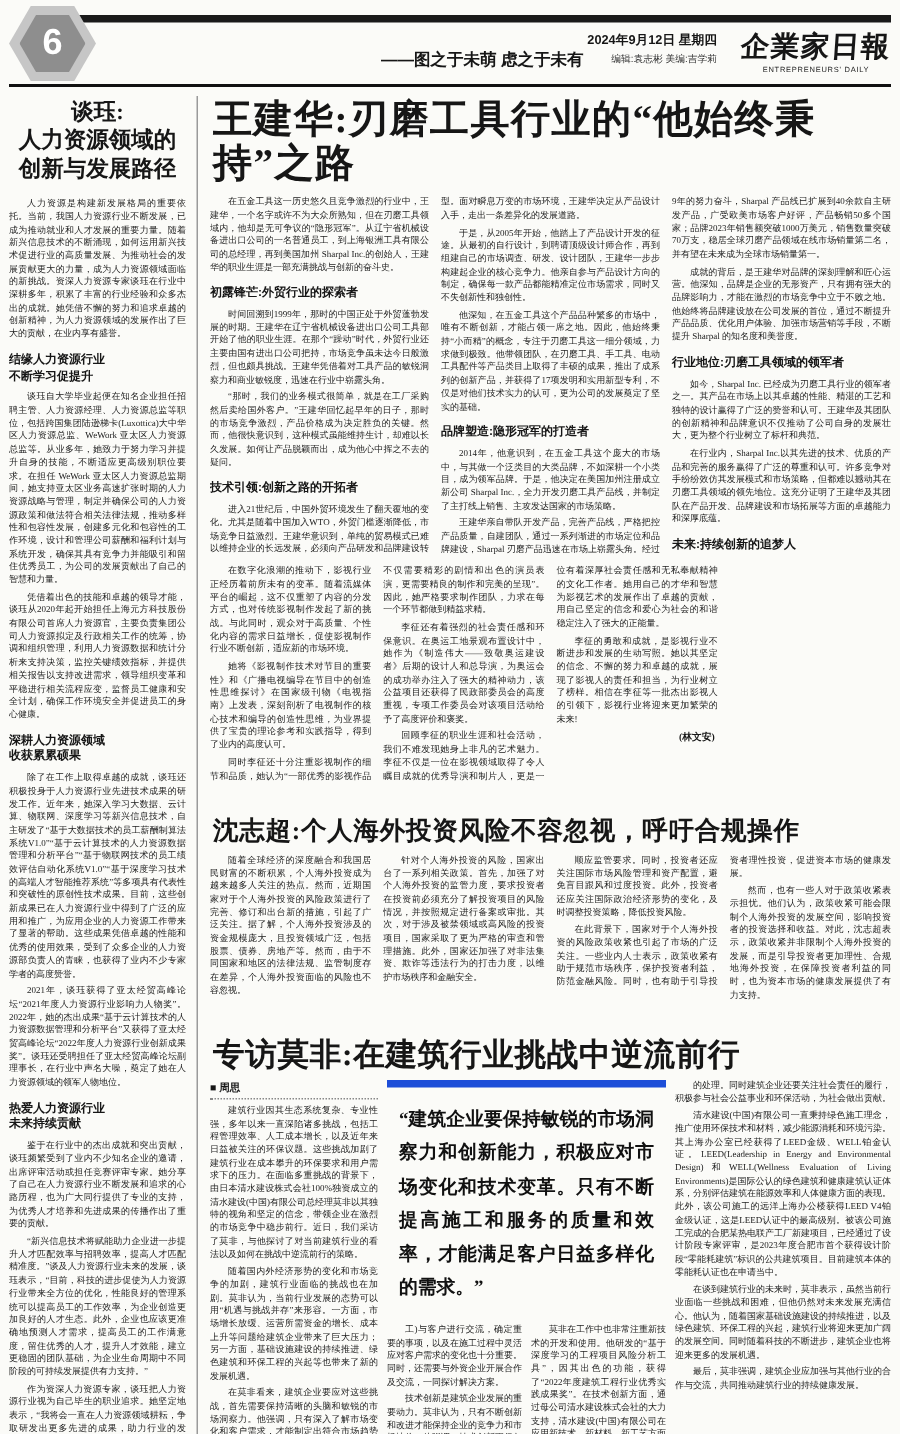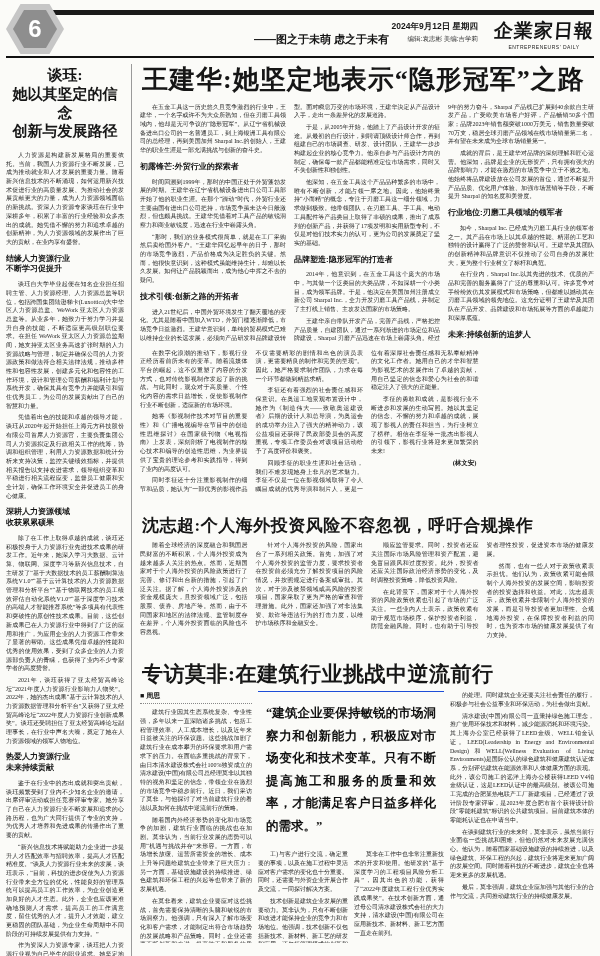--- a/index.html
+++ b/index.html
@@ -61,21 +61,21 @@
   .mcols{column-fill:auto;overflow:hidden;}
   .a1-body{columns:3;column-gap:8px;height:246px;}
   .a2-body{columns:4;column-gap:8px;height:148px;}
   .a3-body{columns:4;column-gap:8px;height:106px;}
 
   
   .a4-grid{display:grid;grid-template-columns:112px 1fr 144px;gap:6px;height:252px;overflow:hidden;}
   .reporter{font-size:7px;font-weight:bold;font-family:"Liberation Sans",sans-serif;
     border-bottom:1px dotted #888;padding-bottom:2px;margin-bottom:4px;}
   .a4-col{overflow:hidden;}
-  .pullquote{border-top:1px solid #1d4ed8;padding:10px 8px 8px 8px;margin-bottom:5px;
+  .pullquote{border-top:5px solid #1d4ed8;padding:10px 8px 8px 8px;margin-bottom:5px;
     font-size:12.5px;font-weight:bold;line-height:1.8;text-align:justify;color:#111;}
   .a4-mid-cols{columns:2;column-gap:6px;column-fill:auto;height:118px;overflow:hidden;}
 </style>
 </head>
 <body>
 
 <div class="sheet">
 
   <header class="hdr">
     <div class="topbar"></div>
@@ -95,21 +95,21 @@
         <div class="masthead-en">ENTREPRENEURS' DAILY</div>
       </div>
     </div>
   </header>
 
   <div class="cols">
 
     <aside class="rail">
       <div class="rail-title">
         <div class="t1">谈珏:</div>
-        <div class="t2">她以其坚定的信念</div>
+        <div class="t2">人力资源领域的</div>
         <div class="t2">创新与发展路径</div>
       </div>
       <div class="rail-body">
           <p class="flow-p">人力资源是构建新发展格局的重要依托。当前，我国人力资源行业不断发展，已成为推动就业和人才发展的重要力量。随着新兴信息技术的不断涌现，如何运用新兴技术促进行业的高质量发展、为推动社会的发展贡献更大的力量，成为人力资源领域面临的新挑战。资深人力资源专家谈珏在行业中深耕多年，积累了丰富的行业经验和众多杰出的成就。她凭借不懈的努力和追求卓越的创新精神，为人力资源领域的发展作出了巨大的贡献，在业内享有盛誉。</p>
           <div class="flow-h">结缘人力资源行业
 不断学习促提升</div>
           <p class="flow-p">谈珏自大学毕业起便在知名企业担任招聘主管、人力资源经理、人力资源总监等职位，包括跨国集团陆逊梯卡(Luxottica)大中华区人力资源总监、WeWork 亚太区人力资源总监等。从业多年，她致力于努力学习并提升自身的技能，不断适应更高级别职位要求。在担任 WeWork 亚太区人力资源总监期间，她支持亚太区业务高速扩张时期的人力资源战略与管理，制定并确保公司的人力资源政策和做法符合相关法律法规，推动多样性和包容性发展，创建多元化和包容性的工作环境，设计和管理公司薪酬和福利计划与系统开发，确保其具有竞争力并能吸引和留住优秀员工，为公司的发展贡献出了自己的智慧和力量。</p>
           <p class="flow-p">凭借着出色的技能和卓越的领导才能，谈珏从2020年起开始担任上海元方科技股份有限公司首席人力资源官，主要负责集团公司人力资源拟定及行政相关工作的统筹，协调和组织管理，利用人力资源数据和统计分析来支持决策，监控关键绩效指标，并提供相关报告以支持改进需求，领导组织变革和平稳进行相关流程应变，监督员工健康和安全计划，确保工作环境安全并促进员工的身心健康。</p>
           <div class="flow-h">深耕人力资源领域
 收获累累硕果</div>
@@ -119,21 +119,21 @@
 未来持续贡献</div>
           <p class="flow-p">鉴于在行业中的杰出成就和突出贡献，谈珏频繁受到了业内不少知名企业的邀请，出席评审活动或担任竞赛评审专家。她分享了自己在人力资源行业不断发展和追求的心路历程，也为广大同行提供了专业的支持，为优秀人才培养和先进成果的传播作出了重要的贡献。</p>
           <p class="flow-p">“新兴信息技术将赋能助力企业进一步提升人才匹配效率与招聘效率，提高人才匹配精准度。”谈及人力资源行业未来的发展，谈珏表示，“目前，科技的进步促使为人力资源行业带来全方位的优化，性能良好的管理系统可以提高员工的工作效率，为企业创造更加良好的人才生态。此外，企业也应该更准确地预测人才需求，提高员工的工作满意度，留住优秀的人才，提升人才效能，建立更稳固的团队基础，为企业生命周期中不同阶段的可持续发展提供有力支持。”</p>
           <p class="flow-p">作为资深人力资源专家，谈珏把人力资源行业视为自己毕生的职业追求。她坚定地表示，“我将会一直在人力资源领域耕耘，争取研发出更多先进的成果，助力行业的发展。”未来，让我们见证谈珏在行业内创造出更多的辉煌!</p>
         </div>
     </aside>
 
     <main class="main">
 
       <section>
-        <h2 class="a-head a1-head">王建华:她坚定地表示“隐形冠军”之路</h2>
+        <h2 class="a-head a1-head">王建华:刃磨工具行业的“他始终秉持”之路</h2>
         <div class="mcols a1-body">
             <p class="flow-p">在五金工具这一历史悠久且竞争激烈的行业中，王建华，一个名字或许不为大众所熟知，但在刃磨工具领域内，他却是无可争议的“隐形冠军”。从辽宁省机械设备进出口公司的一名普通员工，到上海银洲工具有限公司的总经理，再到美国加州 Sharpal Inc.的创始人，王建华的职业生涯是一部充满挑战与创新的奋斗史。</p>
             <div class="flow-h">初露锋芒:外贸行业的探索者</div>
             <p class="flow-p">时间回溯到1999年，那时的中国正处于外贸蓬勃发展的时期。王建华在辽宁省机械设备进出口公司工具部开始了他的职业生涯。在那个“躁动”时代，外贸行业还主要由国有进出口公司把持，市场竞争虽未达今日般激烈，但也颇具挑战。王建华凭借着对工具产品的敏锐洞察力和商业敏锐度，迅速在行业中崭露头角。</p>
             <p class="flow-p">“那时，我们的业务模式很简单，就是在工厂采购然后卖给国外客户。”王建华回忆起早年的日子，那时的市场竞争激烈，产品价格成为决定胜负的关键。然而，他很快意识到，这种模式虽能维持生计，却难以长久发展。如何让产品脱颖而出，成为他心中挥之不去的疑问。</p>
             <div class="flow-h">技术引领:创新之路的开拓者</div>
             <p class="flow-p">进入21世纪后，中国外贸环境发生了翻天覆地的变化。尤其是随着中国加入WTO，外贸门槛逐渐降低，市场竞争日益激烈。王建华意识到，单纯的贸易模式已难以维持企业的长远发展，必须向产品研发和品牌建设转型。面对瞬息万变的市场环境，王建华决定从产品设计入手，走出一条差异化的发展道路。</p>
             <p class="flow-p">于是，从2005年开始，他踏上了产品设计开发的征途。从最初的自行设计，到聘请顶级设计师合作，再到组建自己的市场调查、研发、设计团队，王建华一步步构建起企业的核心竞争力。他亲自参与产品设计方向的制定，确保每一款产品都能精准定位市场需求，同时又不失创新性和独创性。</p>
             <p class="flow-p">他深知，在五金工具这个产品品种繁多的市场中，唯有不断创新，才能占领一席之地。因此，他始终秉持“小而精”的概念，专注于刃磨工具这一细分领域，力求做到极致。他带领团队，在刃磨工具、手工具、电动工具配件等产品类目上取得了丰硕的成果，推出了成系列的创新产品，并获得了17项发明和实用新型专利，不仅是对他们技术实力的认可，更为公司的发展奠定了坚实的基础。</p>
             <div class="flow-h">品牌塑造:隐形冠军的打造者</div>

